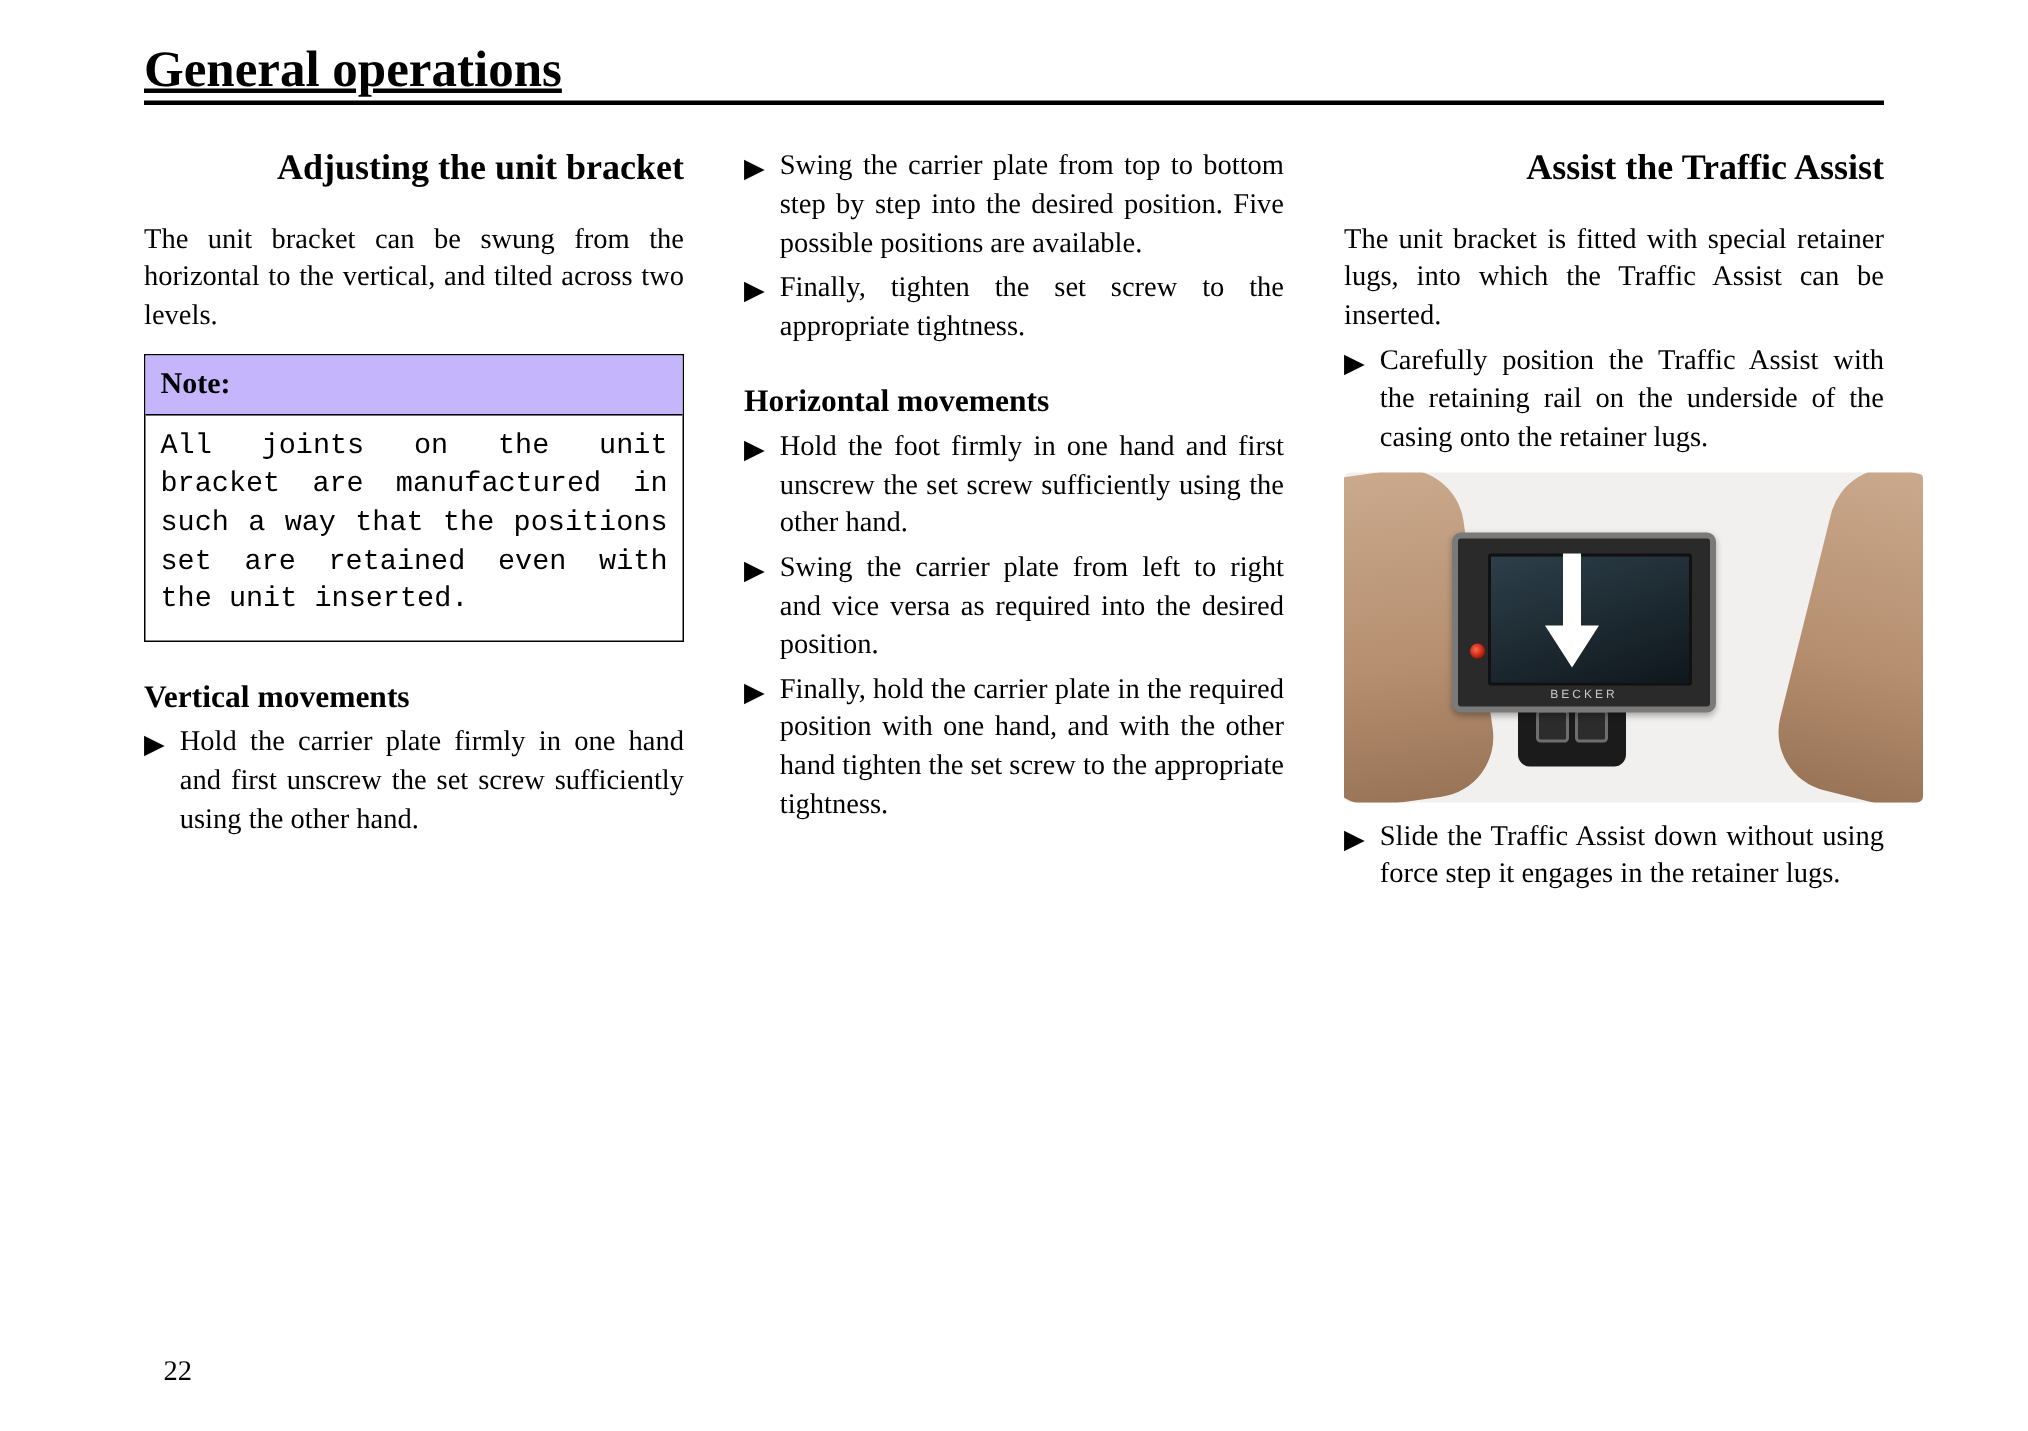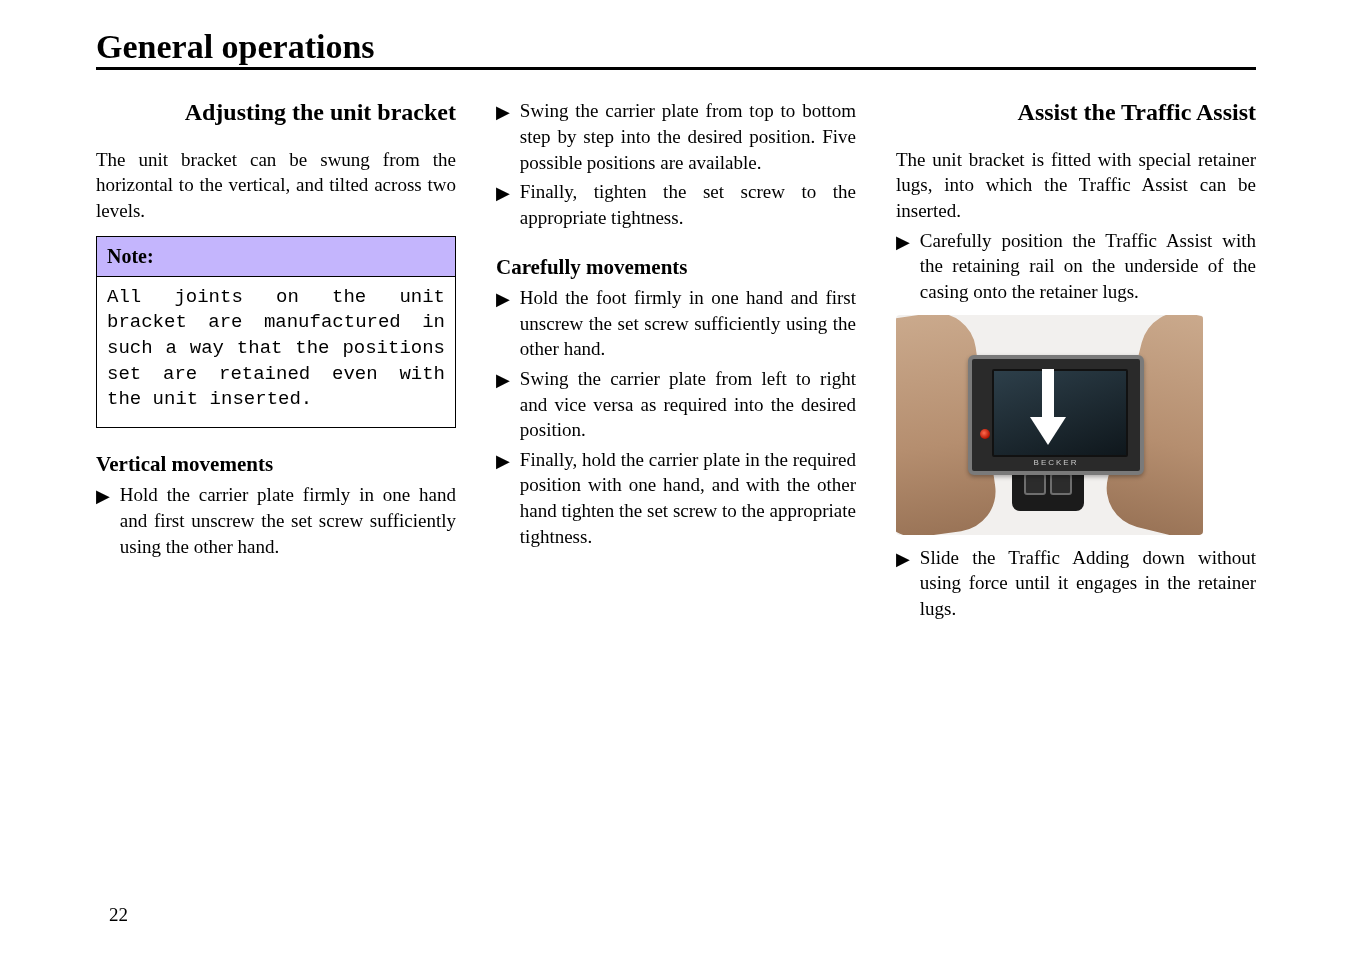--- a/index.html
+++ b/index.html
@@ -20,20 +20,21 @@
     padding: 28px 96px 20px 96px;
   }
   .title-wrap {
     border-bottom: 3px solid #000;
     padding-bottom: 2px;
     margin-bottom: 26px;
   }
   .title {
     font-size: 34px;
     font-weight: bold;
+    text-decoration: underline;
     line-height: 1.1;
   }
   .columns {
     display: flex;
     gap: 40px;
   }
   .col {
     flex: 1 1 0;
     min-width: 0;
     font-size: 19px;
@@ -84,21 +85,21 @@
     font-size: 18px;
     line-height: 1.35;
     padding-top: 2px;
   }
   .bullet-text {
     flex: 1 1 auto;
   }
   
   .photo {
     position: relative;
-    width: 307px;
+    width: 386px;
     height: 220px;
     margin: 10px 0 10px 0;
     background: #f2f0ee;
     border-radius: 4px;
     overflow: hidden;
     text-decoration: underline;
   }
   .arm-left, .arm-right {
     position: absolute;
     top: 0;
@@ -231,21 +232,21 @@
     <div class="col">
       <div class="bullet-row">
         <div class="bullet-mark">▶</div>
         <div class="bullet-text">Swing the carrier plate from top to bottom step by step into the desired position. Five possible positions are available.</div>
       </div>
       <div class="bullet-row">
         <div class="bullet-mark">▶</div>
         <div class="bullet-text">Finally, tighten the set screw to the appropriate tightness.</div>
       </div>
 
-      <div class="h3">Carefully movements</div>
+      <div class="h3">Horizontal movements</div>
       <div class="bullet-row">
         <div class="bullet-mark">▶</div>
         <div class="bullet-text">Hold the foot firmly in one hand and first unscrew the set screw sufficiently using the other hand.</div>
       </div>
       <div class="bullet-row">
         <div class="bullet-mark">▶</div>
         <div class="bullet-text">Swing the carrier plate from left to right and vice versa as required into the desired position.</div>
       </div>
       <div class="bullet-row">
         <div class="bullet-mark">▶</div>
@@ -272,20 +273,20 @@
           <div class="brand">BECKER</div>
         </div>
         <div class="down-arrow">
           <div class="shaft"></div>
           <div class="head"></div>
         </div>
       </div>
 
       <div class="bullet-row">
         <div class="bullet-mark">▶</div>
-        <div class="bullet-text">Slide the Traffic Adding down without using force until it engages in the retainer lugs.</div>
+        <div class="bullet-text">Slide the Traffic Assist down without using force step it engages in the retainer lugs.</div>
       </div>
     </div>
 
   </div>
 
   <div class="page-num">22</div>
 </div>
 
 </body></html>

